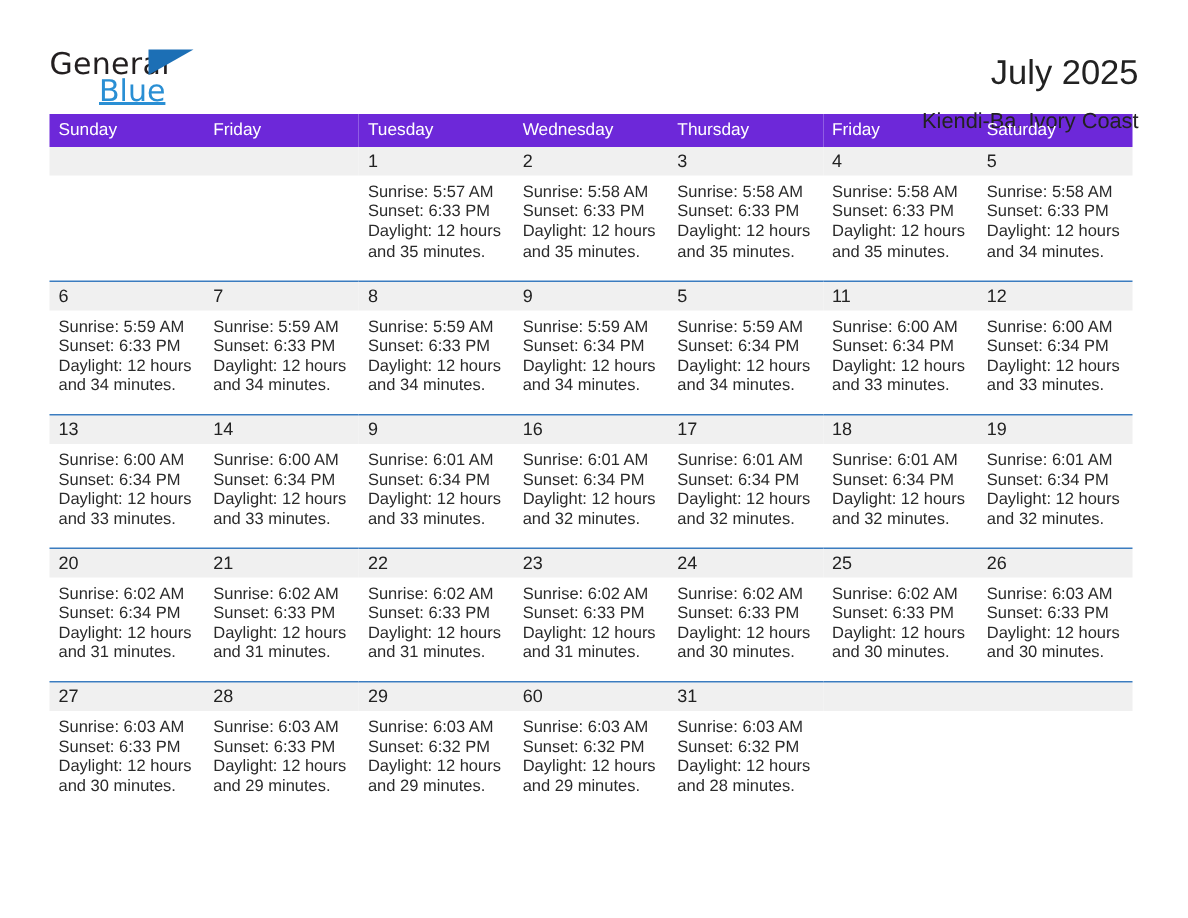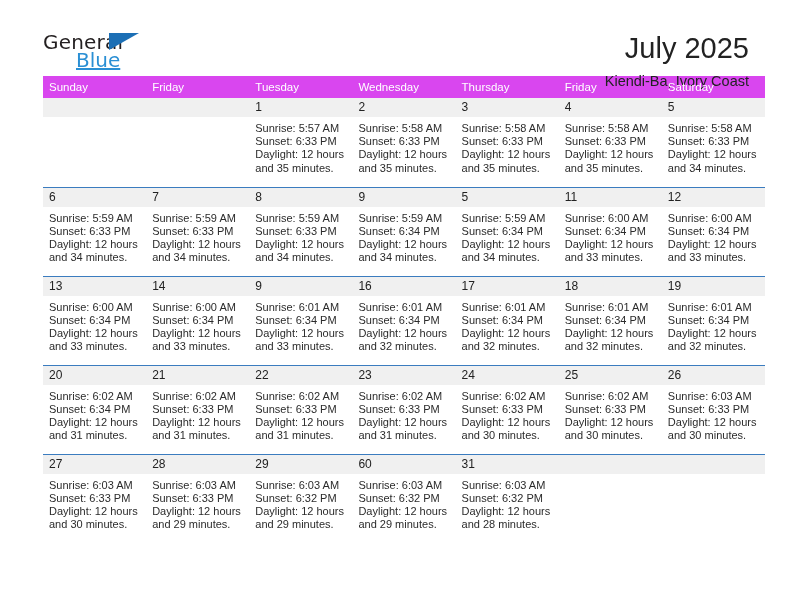--- a/index.html
+++ b/index.html
@@ -12,21 +12,21 @@
     height: 612px;
     font-family: "Liberation Sans", sans-serif;
     color: #000000;
     overflow: hidden;
   }
   .page {
     position: relative;
     width: 792px;
     height: 612px;
     box-sizing: border-box;
-    padding: 0 43px;
+    padding: 0 33px;
   }
 
   
   .header {
     display: flex;
     justify-content: space-between;
     align-items: flex-start;
     padding-top: 30px;
     height: 72px;
     box-sizing: border-box;
@@ -63,21 +63,21 @@
     color: #2a8fd4;
     font-family: "DejaVu Sans", sans-serif;
     font-weight: 400;
     text-decoration: underline;
   }
   .title-block {
     text-align: right;
     padding-top: 2px;
   }
   .title-month {
-    font-size: 29px;
+    font-size: 23px;
     color: #222222;
     font-weight: 400;
     line-height: 32px;
     white-space: nowrap;
   }
   .title-location {
     font-size: 14.5px;
     color: #222222;
     font-weight: 400;
     line-height: 22px;
@@ -86,21 +86,21 @@
   }
 
   
   .calendar {
     width: 722px;
     border-collapse: collapse;
     table-layout: fixed;
     margin-top: 4px;
   }
   .calendar th {
-    background: #d946ef;
+    background: #6d28d9;
     color: #ffffff;
     font-size: 11.5px;
     font-weight: 400;
     text-align: left;
     padding: 5px 0 5px 6px;
     height: 21px;
     box-sizing: border-box;
   }
   .calendar td {
     vertical-align: top;

